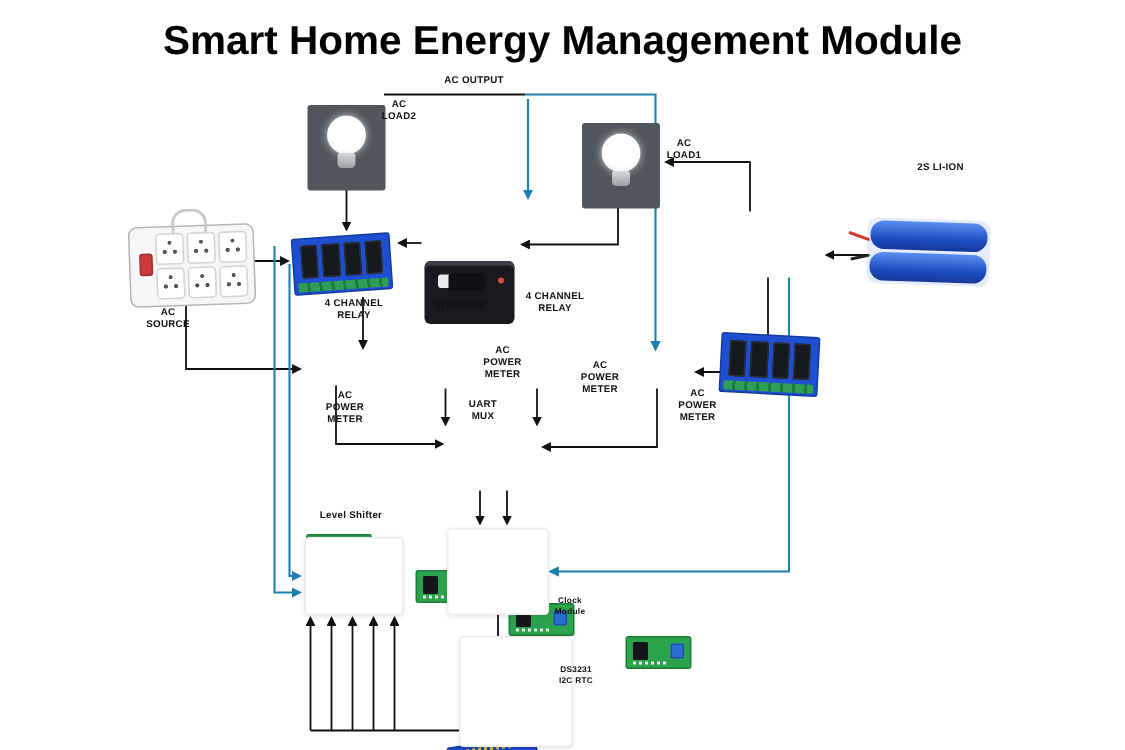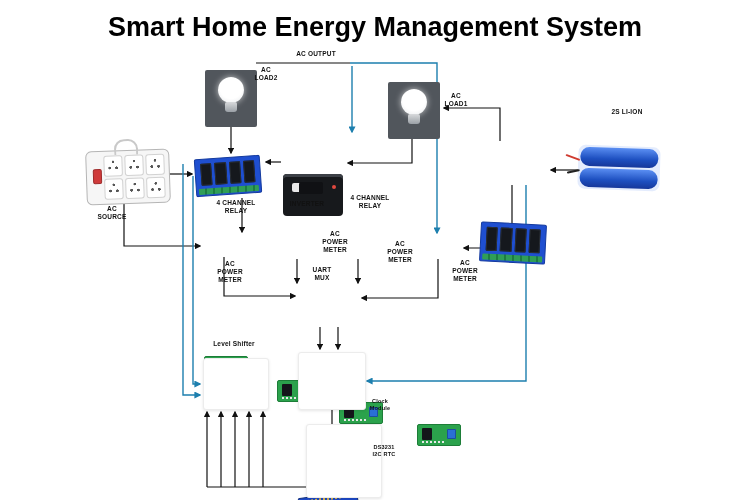--- a/index.html
+++ b/index.html
@@ -73,21 +73,21 @@
   .mux::before{top:2px;} .mux::after{bottom:2px;}
 
   
   .card{background:#ffffff;border:1px solid #ececec;border-radius:3px;box-shadow:0 1px 3px rgba(0,0,0,.10);}
 </style>
 </head>
 <body>
 
 <div class="canvas">
 
-  <div class="title">Smart Home Energy Management System</div>
+  <div class="title">Smart Home Energy Management Module</div>
 
   <svg class="lines" width="750" height="500" viewBox="0 0 750 500">
     <defs>
       <marker id="ab" viewBox="0 0 10 10" refX="8" refY="5" markerWidth="5.5" markerHeight="5.5" orient="auto-start-reverse">
         <path d="M0 0 L10 5 L0 10 z" fill="#111"></path>
       </marker>
       <marker id="at" viewBox="0 0 10 10" refX="8" refY="5" markerWidth="5" markerHeight="5" orient="auto-start-reverse">
         <path d="M0 0 L10 5 L0 10 z" fill="#1d7fae"></path>
       </marker>
     </defs>

